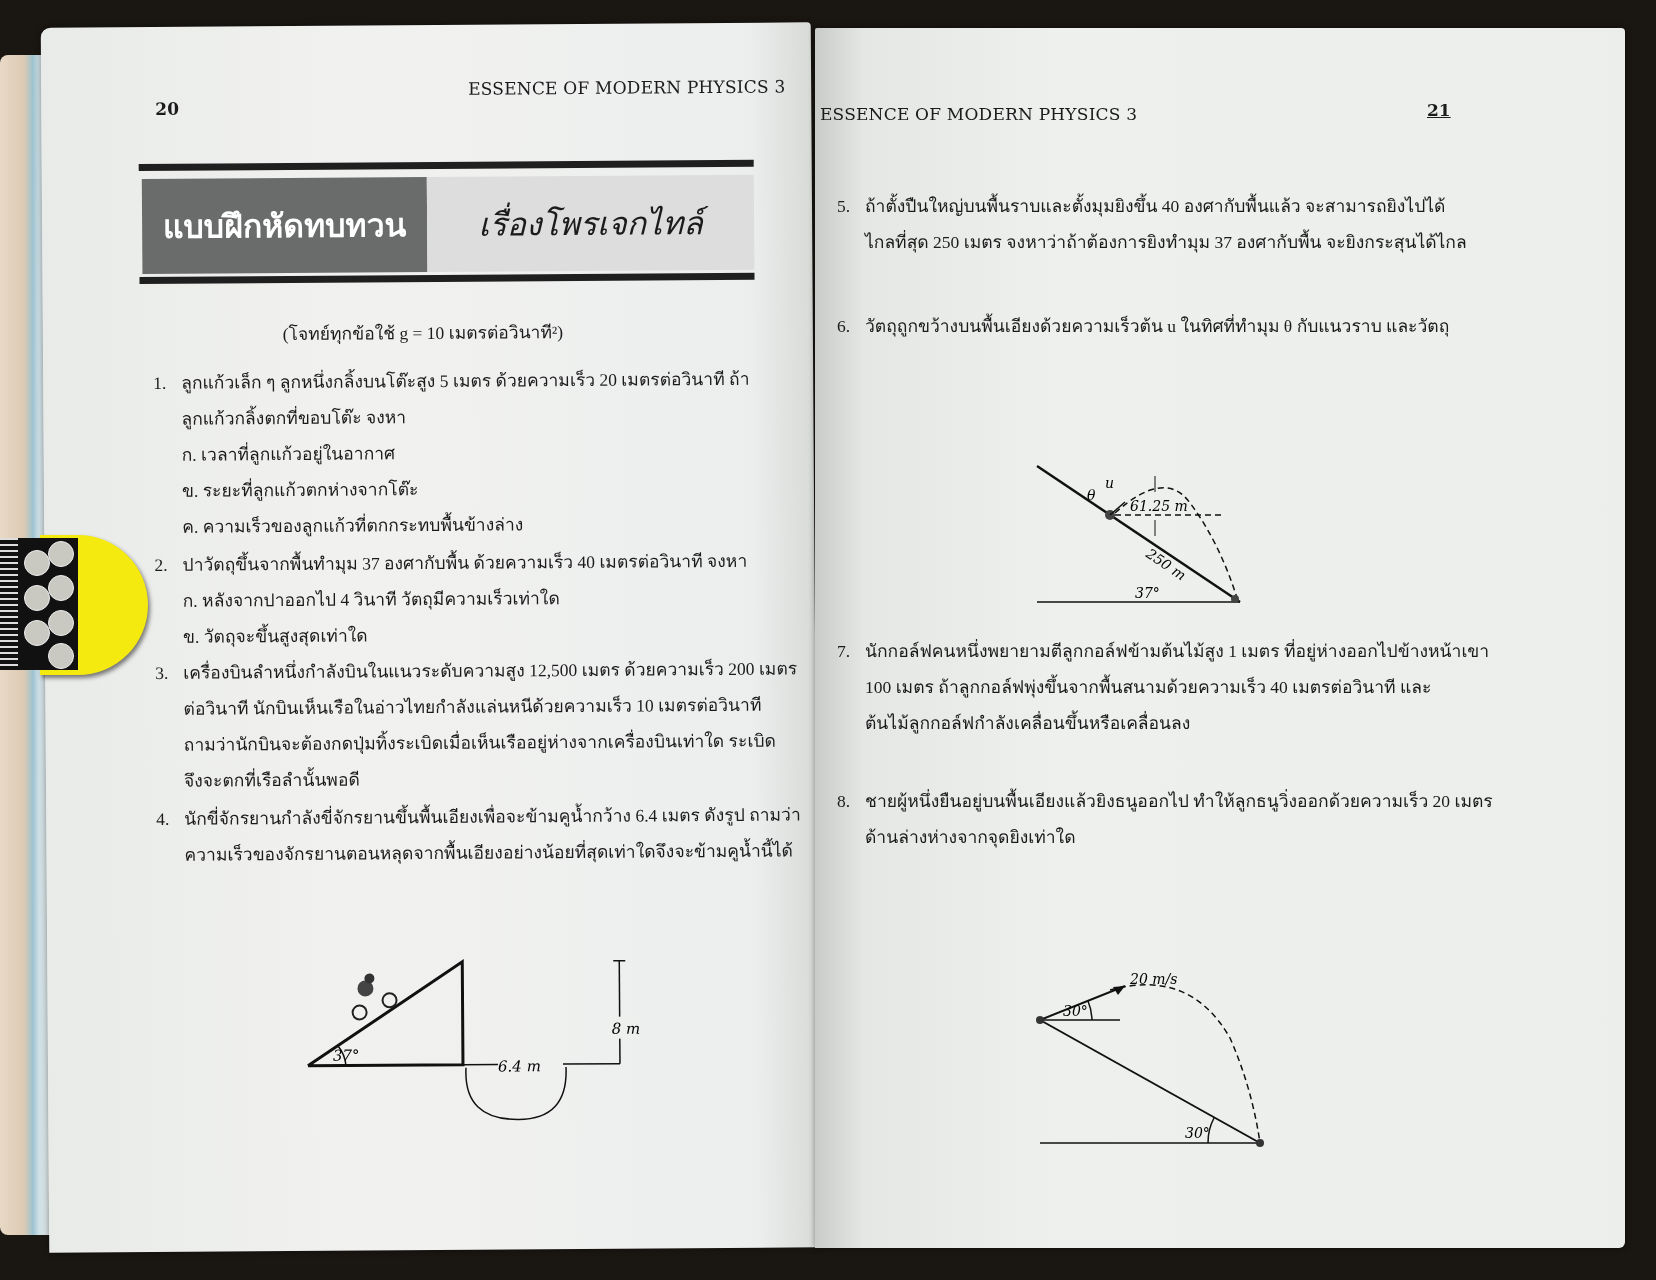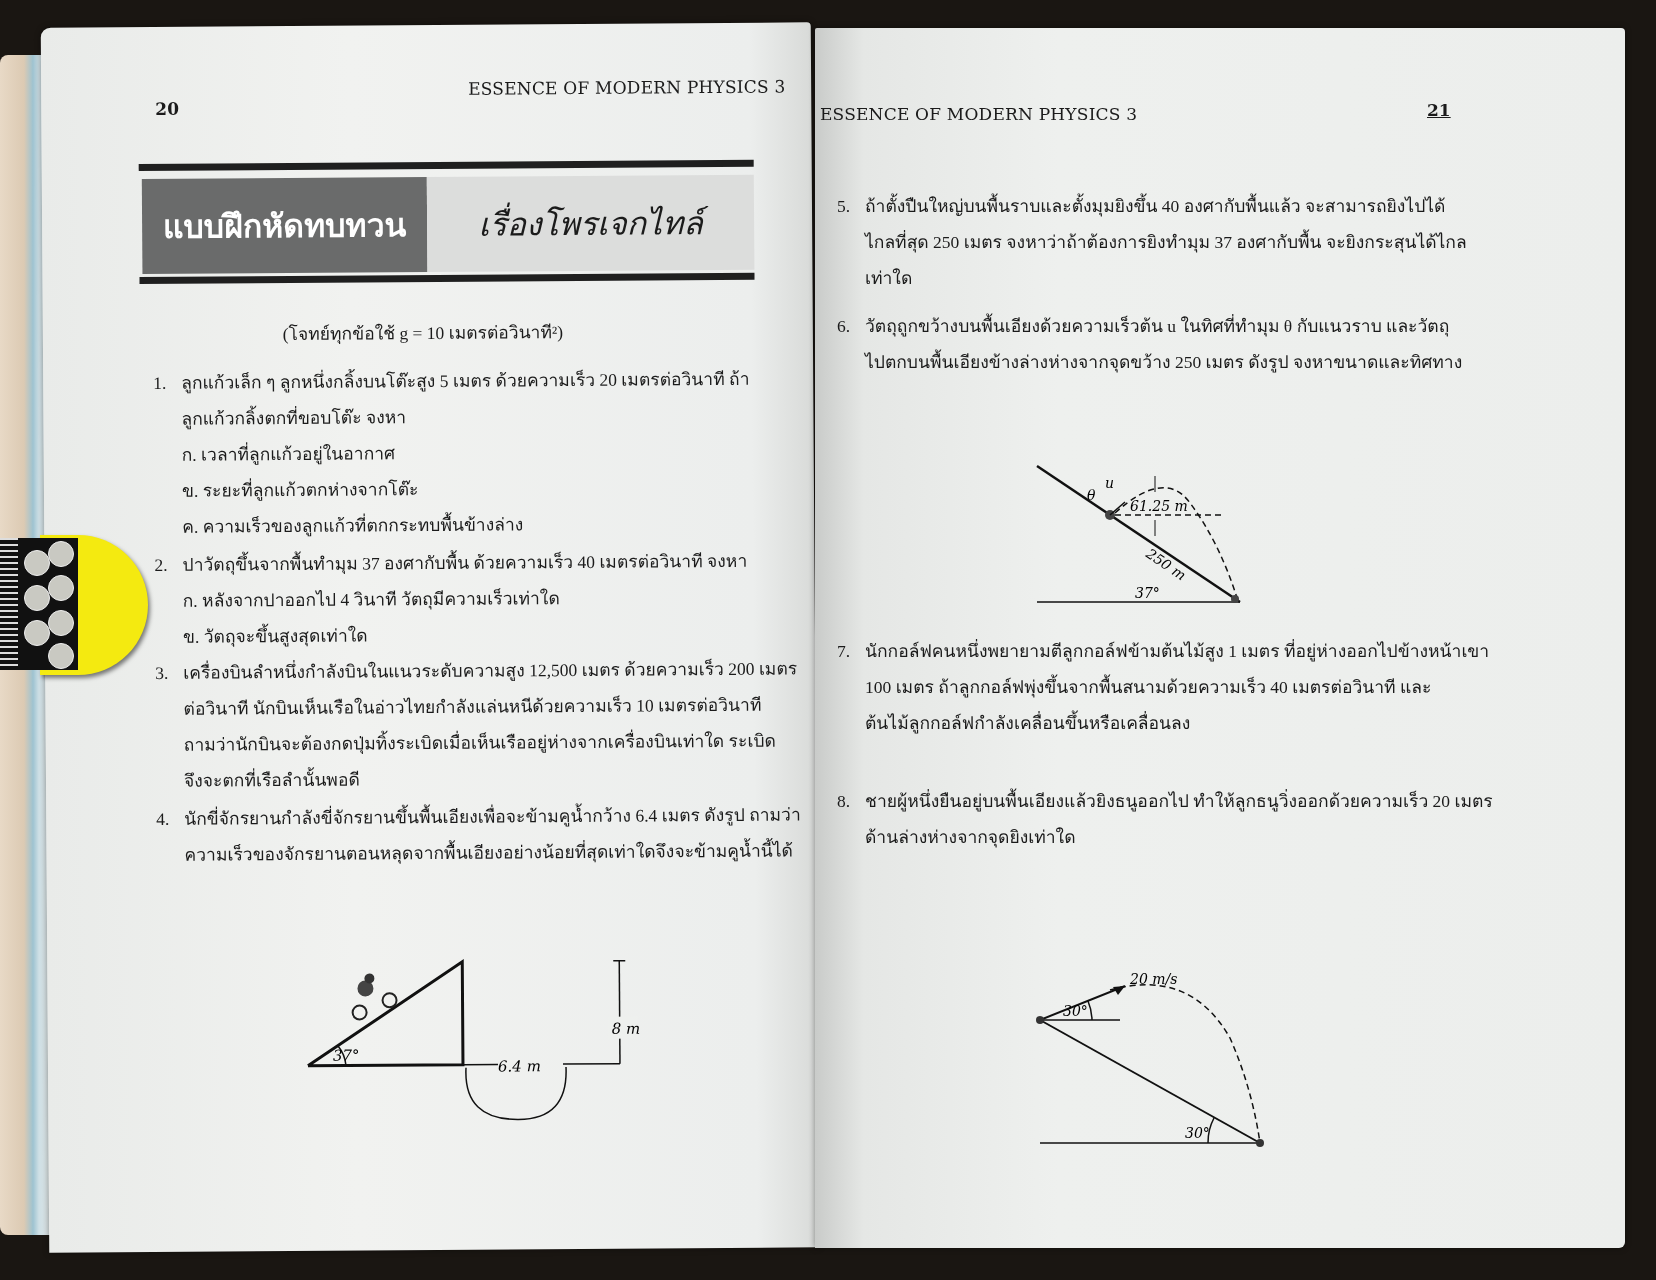--- a/index.html
+++ b/index.html
@@ -99,26 +99,24 @@
   </svg>
 </div>
 
 <div class="page page-right">
   <div class="runhead" style="left:5px;top:76px;">ESSENCE OF MODERN PHYSICS 3</div>
   <div class="pno" style="left:612px;top:72px;text-decoration:underline;">21</div>
 
   <div class="txt" style="left:22px;top:160px;">
     <div><span class="qnum">5.</span><span>ถ้าตั้งปืนใหญ่บนพื้นราบและตั้งมุมยิงขึ้น 40 องศากับพื้นแล้ว จะสามารถยิงไปได้</span></div>
     <div class="indent">ไกลที่สุด 250 เมตร จงหาว่าถ้าต้องการยิงทำมุม 37 องศากับพื้น จะยิงกระสุนได้ไกล</div>
-    <div class="indent">เท่าใด</div>
   </div>
 
   <div class="txt" style="left:22px;top:280px;">
     <div><span class="qnum">6.</span><span>วัตถุถูกขว้างบนพื้นเอียงด้วยความเร็วต้น u ในทิศที่ทำมุม θ กับแนวราบ และวัตถุ</span></div>
-    <div class="indent">ไปตกบนพื้นเอียงข้างล่างห่างจากจุดขว้าง 250 เมตร ดังรูป จงหาขนาดและทิศทาง</div>
   </div>
 
   <svg style="position:absolute;left:210px;top:430px;" width="240" height="170">
     <line x1="12" y1="8" x2="215" y2="144" stroke="#111" stroke-width="2.5"></line>
     <line x1="12" y1="144" x2="215" y2="144" stroke="#111" stroke-width="1.5"></line>
     <circle cx="85" cy="57" r="5" fill="#444"></circle>
     <line x1="85" y1="57" x2="100" y2="44" stroke="#111" stroke-width="1.5"></line>
     <path d="M 90 55 Q 140 10 165 45 Q 195 85 213 143" fill="none" stroke="#111" stroke-width="1.5" stroke-dasharray="6,4"></path>
     <line x1="90" y1="57" x2="200" y2="57" stroke="#111" stroke-width="1.5" stroke-dasharray="6,4"></line>
     <line x1="130" y1="18" x2="130" y2="34" stroke="#111" stroke-width="1"></line>

